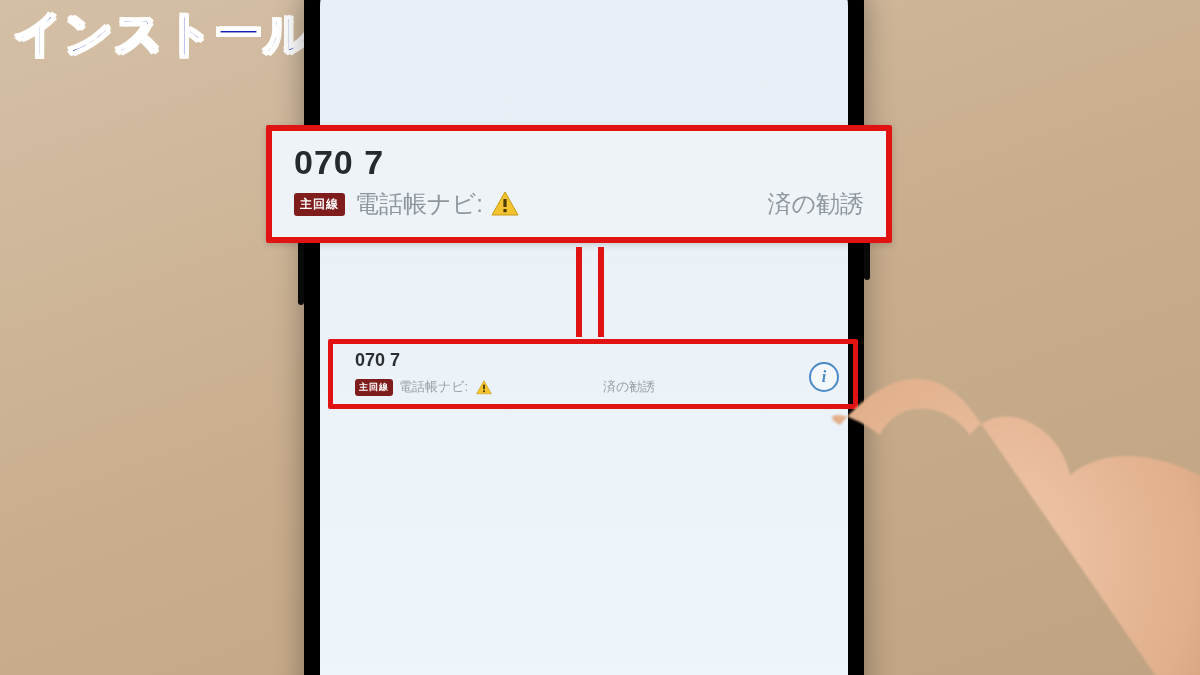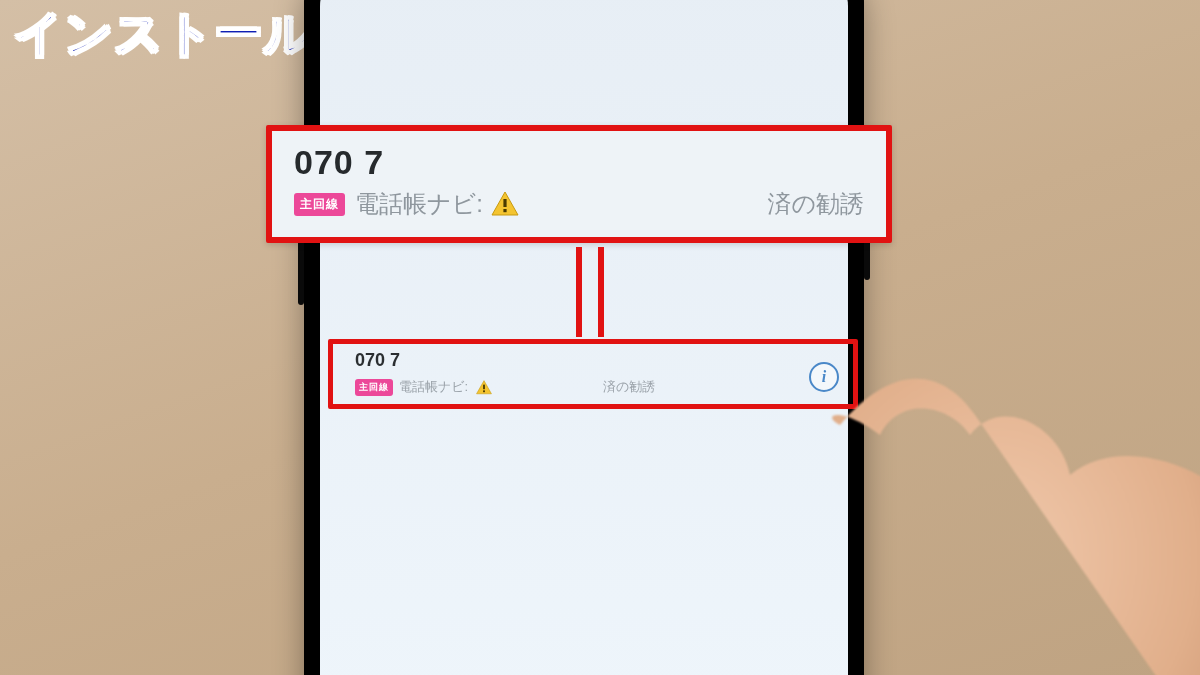--- a/index.html
+++ b/index.html
@@ -39,21 +39,21 @@
   .callout{
     position:absolute;left:266px;top:125px;width:626px;height:118px;
     background:#eef3f7;border:6px solid #e11212;border-radius:2px;
     box-sizing:border-box;padding:12px 22px 10px 22px;
     box-shadow:0 2px 6px rgba(0,0,0,0.15);
   }
   .callout .num{font-size:34px;font-weight:700;color:#262a2d;letter-spacing:1px;}
   .callout .row2{margin-top:6px;display:flex;align-items:center;font-size:24px;color:#8f979e;}
   .badge{
     display:inline-flex;align-items:center;justify-content:center;
-    font-size:12px;font-weight:700;color:#fff;background:#ec4899;
+    font-size:12px;font-weight:700;color:#fff;background:#7f1d1d;
     border-radius:3px;padding:3px 6px;margin-right:10px;letter-spacing:1px;
   }
   .badge.sm{font-size:9px;padding:2px 4px;margin-right:6px;}
   .warn{display:inline-block;margin:0 8px;}
   .warn svg{display:block;}
   .right-txt{margin-left:auto;}
   
   .connector{
     position:absolute;left:576px;top:247px;width:16px;height:90px;
     border-left:6px solid #e11212;border-right:6px solid #e11212;

